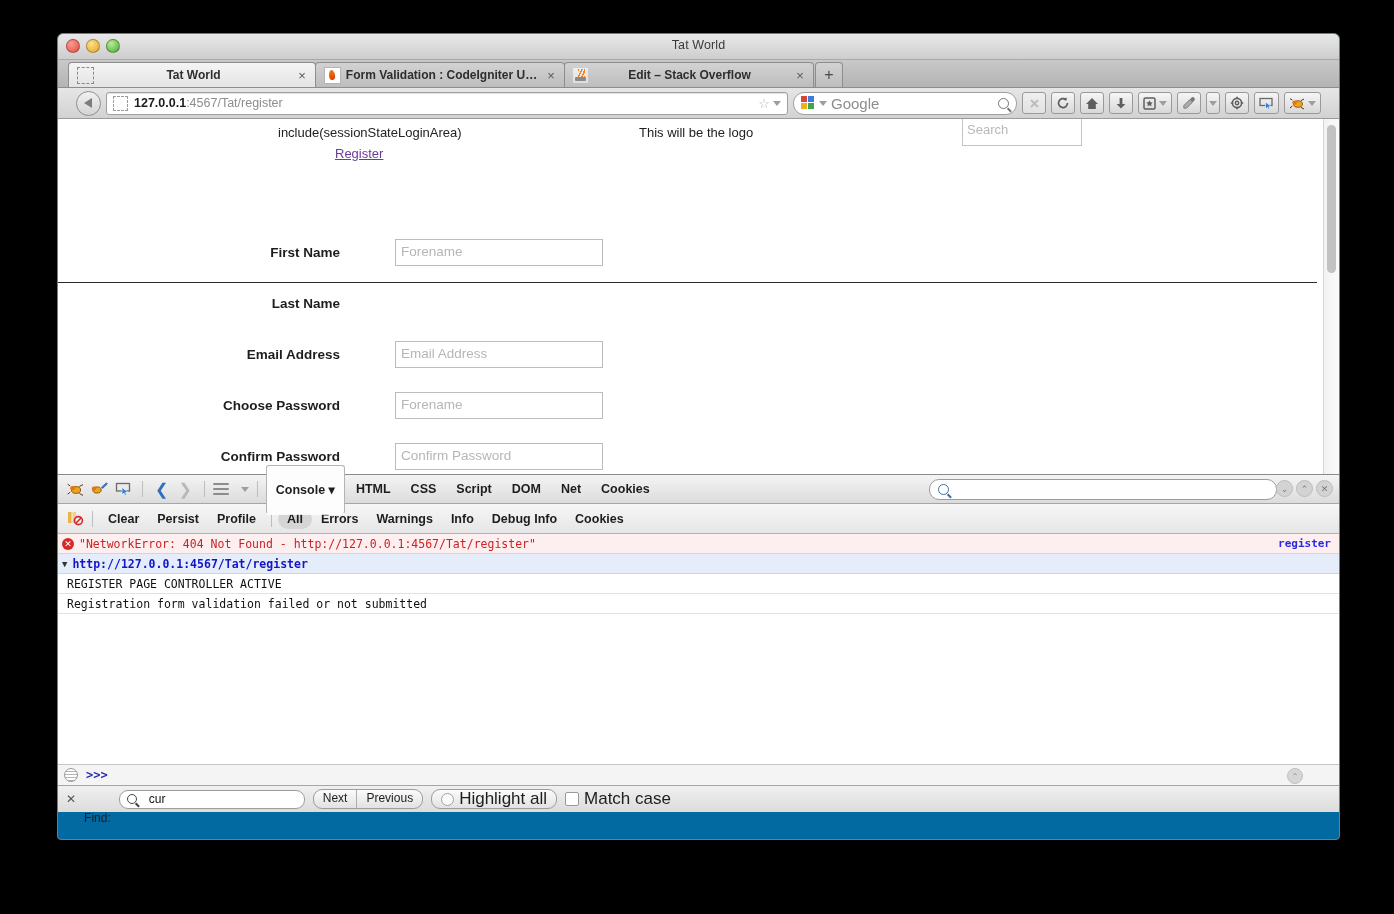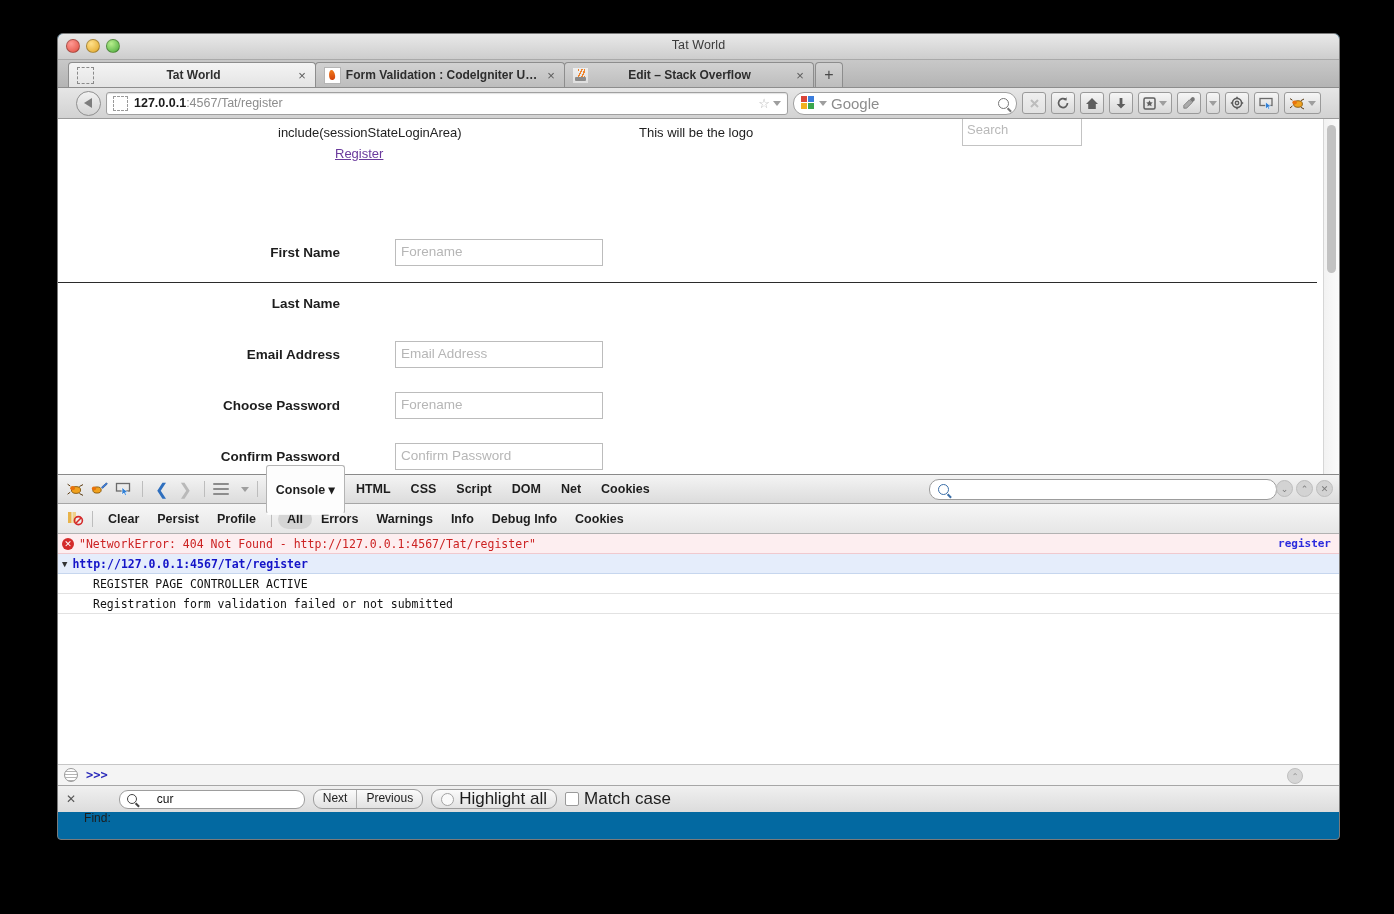--- a/index.html
+++ b/index.html
@@ -138,39 +138,39 @@
   .console{background:#fff;height:230px;position:relative;}
   .crow{display:flex;align-items:center;font-family:"DejaVu Sans Mono",monospace;font-size:11.5px;}
   .cerr{height:19px;background:#fdeef0;border-bottom:1px solid #f0c9ce;color:#cc2222;padding-left:4px;
         position:relative;}
   .errx{width:12px;height:12px;border-radius:50%;background:#d42a2a;color:#fff;font-size:9px;
         display:flex;align-items:center;justify-content:center;margin-right:5px;font-family:"Liberation Sans",sans-serif;}
   .errlink{position:absolute;right:8px;color:#2b2bdd;font-weight:bold;font-size:11px;}
   .cgroup{height:19px;background:#e5edfb;border-bottom:1px solid #c6d6ee;color:#1414c8;font-weight:bold;
           padding-left:4px;}
   .twisty{color:#333;font-size:9px;margin-right:5px;}
-  .clog{height:19px;border-bottom:1px solid #e2e2e2;color:#111;padding-left:35px;}
+  .clog{height:19px;border-bottom:1px solid #e2e2e2;color:#111;padding-left:9px;}
 
   
   .cmdline{height:20px;background:#f4f4f4;border-top:1px solid #c6c6c6;display:flex;align-items:center;
            padding:0 6px;position:relative;}
   .cmdicon{width:12px;height:12px;border-radius:50%;border:1px solid #9a9a9a;
            background:repeating-linear-gradient(#fff 0 2px,#b4b4b4 2px 3px);margin-right:8px;}
   .chevrons{color:#2b2bbb;font-family:"DejaVu Sans Mono",monospace;font-size:12px;font-weight:bold;}
   .cmdup{position:absolute;right:36px;top:3px;width:14px;height:14px;border-radius:50%;
          background:#d6d6d6;border:1px solid #c0c0c0;display:flex;align-items:center;justify-content:center;
          font-size:8px;color:#8a8a8a;}
 
   
   .findbar{height:26px;background:linear-gradient(#f0f0f0,#dcdcdc);border-top:1px solid #a6a6a6;
            display:flex;align-items:center;padding:0 8px;gap:8px;}
   .findx{color:#555;font-size:12px;}
   .findlbl{font-size:12px;color:#1d1d1d;margin-top:38px;}
   .findinput{width:170px;height:17px;background:#fff;border:1px solid #9d9d9d;border-radius:9px;
-             display:flex;align-items:center;padding:0 7px;gap:20px;text-align:right;}
+             display:flex;align-items:center;padding:0 7px;gap:12px;text-align:right;}
   .findinput .mag{width:8px;height:8px;border-width:1.4px;border-color:#444;}
   .findinput .mag:after{background:#444;}
   .findval{font-size:12px;color:#111;}
   .np{height:18px;border:1px solid #9d9d9d;border-radius:9px;overflow:hidden;display:flex;
       background:linear-gradient(#fbfbfb,#e2e2e2);}
   .np div{font-size:12px;color:#1d1d1d;padding:1px 9px;}
   .np div+div{border-left:1px solid #aeaeae;}
   .hl{height:18px;border:1px solid #9d9d9d;border-radius:9px;display:flex;align-items:center;gap:5px;
       background:linear-gradient(#fbfbfb,#e2e2e2);padding:0 9px;}
   .hlknob{width:11px;height:11px;border-radius:50%;border:1px solid #a2a2a2;background:#fafafa;}

